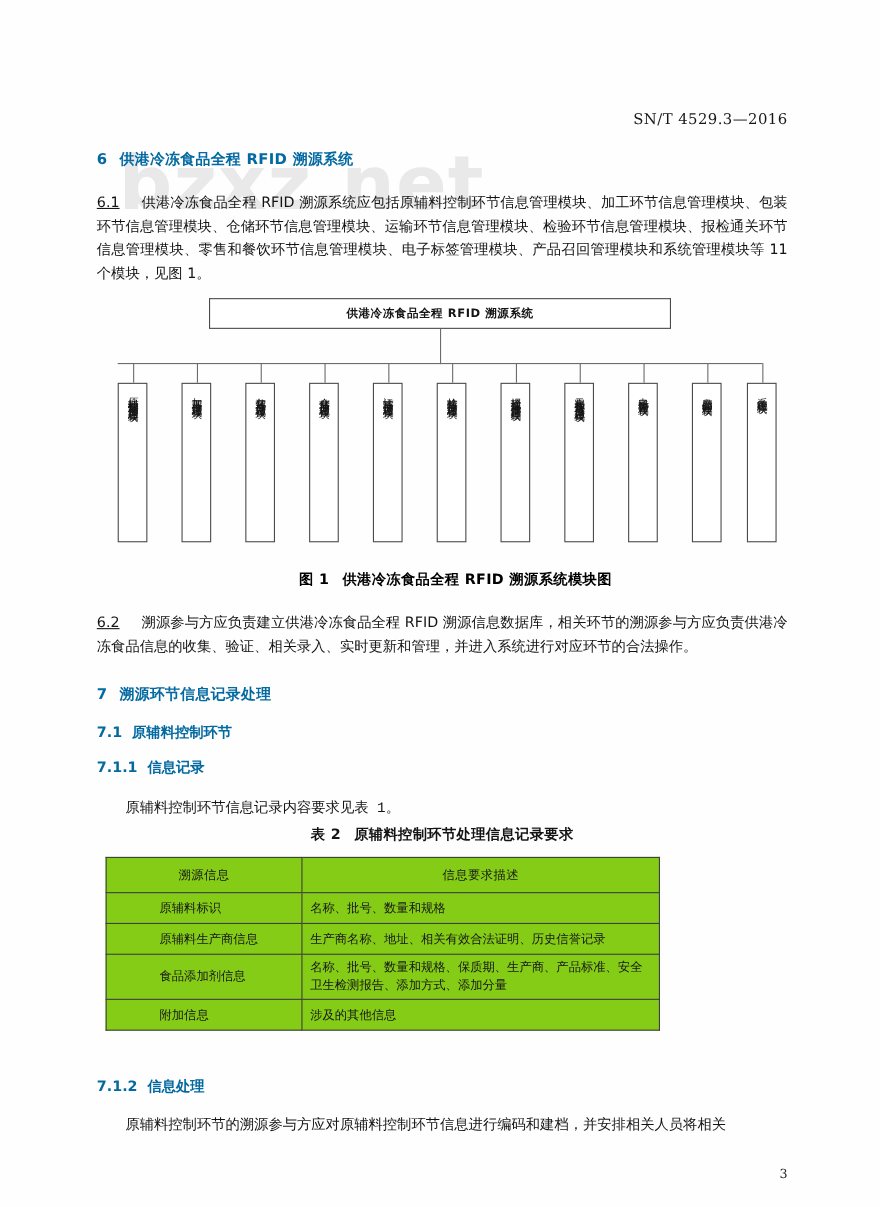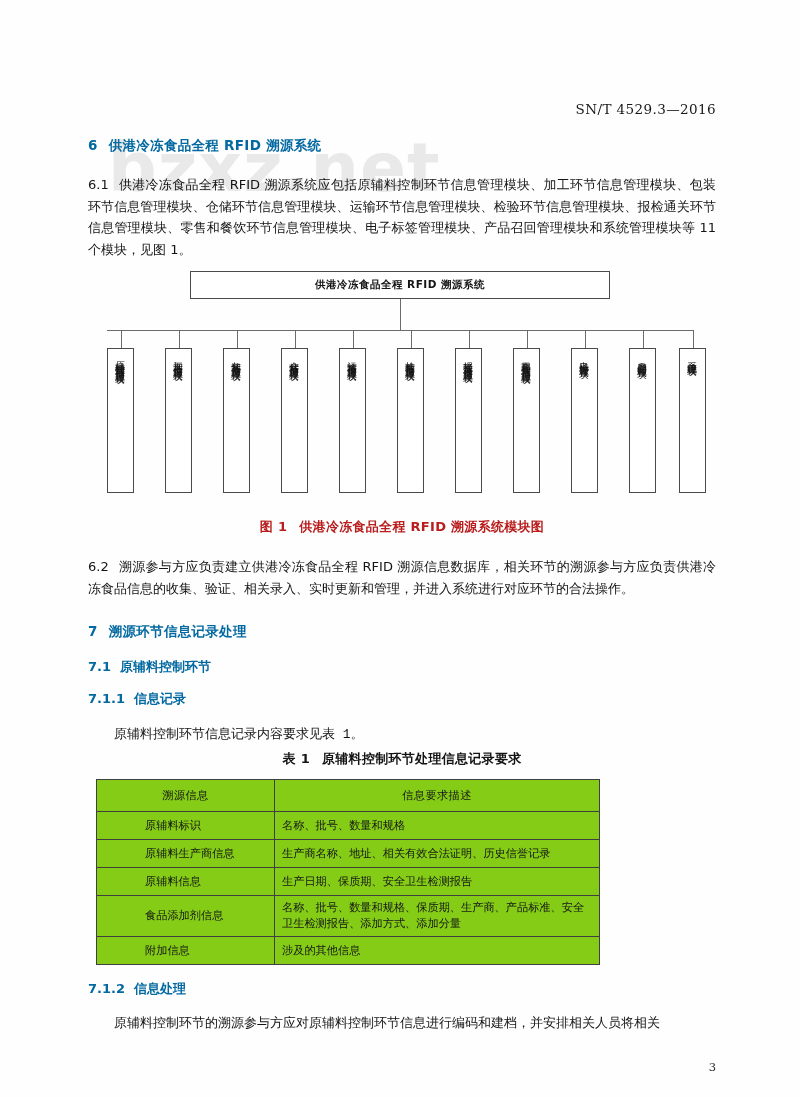--- a/index.html
+++ b/index.html
@@ -67,21 +67,21 @@
     font-size: 13px;
   }
   .h-sub .num { margin-right: 9px; }
   .para {
     text-align: justify;
     text-justify: inter-ideograph;
     font-size: 13px;
     line-height: 21.5px;
     color: #141414;
   }
-  .para .num { margin-right: 10px; }
+  .para .num { margin-right: 20px; text-decoration: underline; }
   .para-indent { text-indent: 26px; }
 
   
   .diagram {
     position: absolute;
     left: 88px;
     top: 268px;
     width: 628px;
     height: 240px;
   }
@@ -142,28 +142,28 @@
     writing-mode: vertical-rl;
     text-orientation: upright;
     font-size: 9.6px;
     line-height: 13.2px;
     letter-spacing: 1.1px;
     color: #151515;
     white-space: nowrap;
   }
   .fig-caption {
     position: absolute;
-    left: 88px;
+    left: 100px;
     top: 518px;
     width: 628px;
     text-align: center;
     font-size: 13px;
     font-weight: bold;
     letter-spacing: 0.3px;
-    color: #b91c1c;
+    color: #000000;
   }
   .fig-caption .sp { display: inline-block; width: 12px; }
 
   
   .tbl-caption {
     position: absolute;
     left: 88px;
     top: 750px;
     width: 628px;
     text-align: center;
@@ -302,44 +302,40 @@
 
     <div class="clause h-sub" style="top:688px;">
       <span class="num">7.1.1</span><span>信息记录</span>
     </div>
 
     <div class="clause para para-indent" style="top:724px;font-family:Liberation Mono, monospace;">
       <span>原辅料控制环节信息记录内容要求见表 1。</span>
     </div>
 
     <div class="tbl-caption">
-      <span>表 1</span><span class="sp"></span><span>原辅料控制环节处理信息记录要求</span>
+      <span>表 2</span><span class="sp"></span><span>原辅料控制环节处理信息记录要求</span>
     </div>
 
     <table class="req">
       <thead>
         <tr>
           <th class="key">溯源信息</th>
           <th>信息要求描述</th>
         </tr>
       </thead>
       <tbody>
         <tr>
           <td class="key">原辅料标识</td>
           <td>名称、批号、数量和规格</td>
         </tr>
         <tr>
           <td class="key">原辅料生产商信息</td>
           <td>生产商名称、地址、相关有效合法证明、历史信誉记录</td>
         </tr>
         <tr>
-          <td class="key">原辅料信息</td>
-          <td>生产日期、保质期、安全卫生检测报告</td>
-        </tr>
-        <tr>
           <td class="key">食品添加剂信息</td>
           <td>名称、批号、数量和规格、保质期、生产商、产品标准、安全卫生检测报告、添加方式、添加分量</td>
         </tr>
         <tr>
           <td class="key">附加信息</td>
           <td>涉及的其他信息</td>
         </tr>
       </tbody>
     </table>
 

